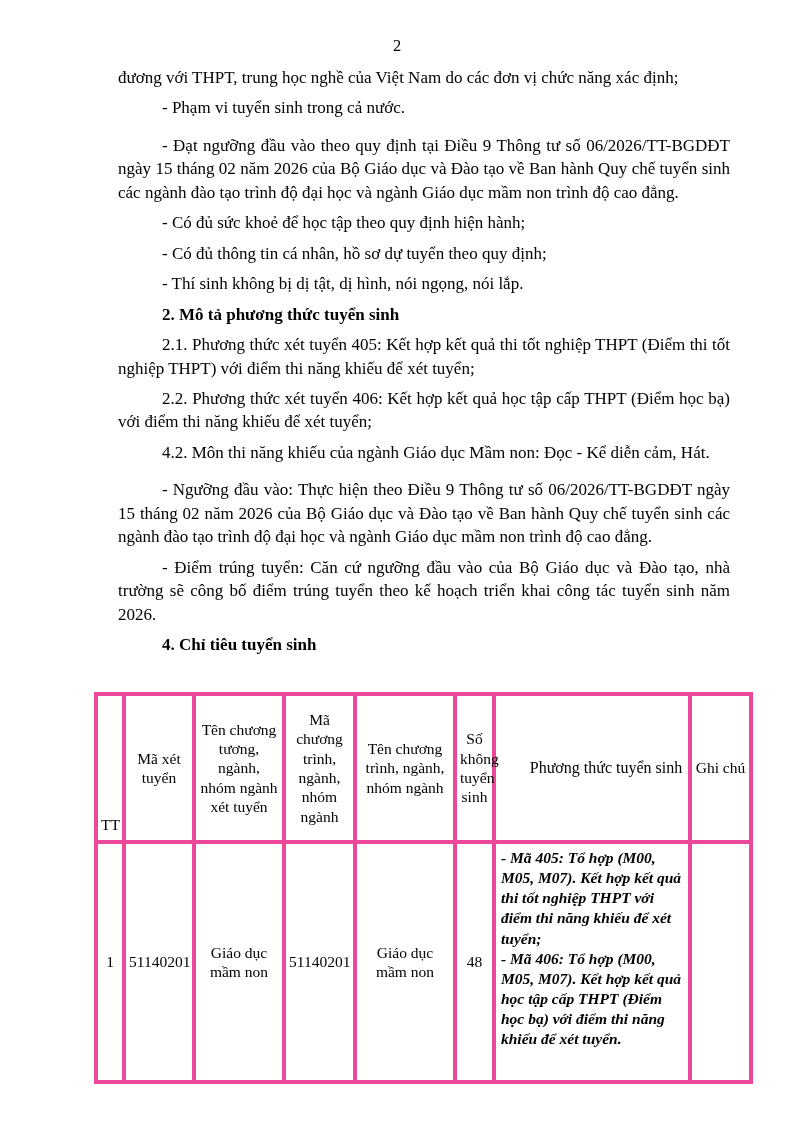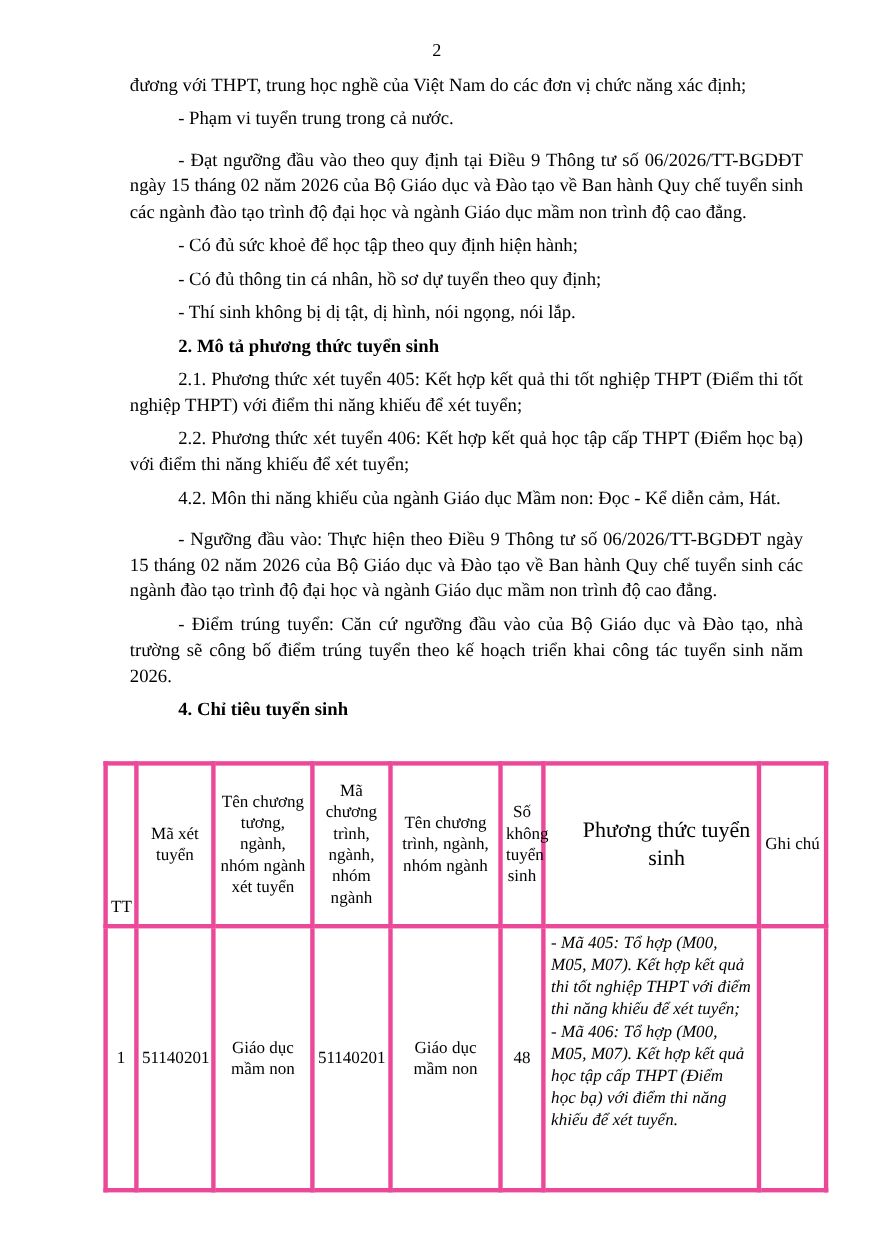--- a/index.html
+++ b/index.html
@@ -70,33 +70,34 @@
     vertical-align: middle;
   }
   table.quota td.head-bottom {
     vertical-align: bottom;
     padding-bottom: 6px;
   }
   table.quota tr.header-row td {
     height: 136px;
   }
   table.quota td.method-head {
-    font-size: 20px;
+    font-size: 16px;
     padding-left: 31px;
   }
   table.quota td.method-cell {
     font-style: italic;
     text-align: left;
     vertical-align: top;
     font-size: 15.5px;
     line-height: 1.3;
     padding: 4px 5px 4px 5px;
   }
   table.quota td.method-cell .mline {
     display: block;
+    font-weight: bold;
   }
   table.quota tr.data-row td {
     height: 228px;
   }
   
   col.c-tt       { width: 28px; }
   col.c-code     { width: 70px; }
   col.c-name     { width: 90px; }
   col.c-pcode    { width: 71px; }
   col.c-pname    { width: 100px; }
@@ -108,21 +109,21 @@
 <body>
 
 <div class="page">
 
   <div class="page-number">2</div>
 
   <div class="content">
 
     <p class="noindent">đương với THPT, trung học nghề của Việt Nam do các đơn vị chức năng xác định;</p>
     <div class="gap-sm"></div>
-    <p class="indent">- Phạm vi tuyển trung trong cả nước.</p>
+    <p class="indent">- Phạm vi tuyển sinh trong cả nước.</p>
     <div class="gap-sm"></div>
     <div class="gap-sm"></div>
     <p class="indent">- Đạt ngưỡng đầu vào theo quy định tại Điều 9 Thông tư số 06/2026/TT-BGDĐT ngày 15 tháng 02 năm 2026 của Bộ Giáo dục và Đào tạo về Ban hành Quy chế tuyển sinh các ngành đào tạo trình độ đại học và ngành Giáo dục mầm non trình độ cao đẳng.</p>
     <div class="gap-sm"></div>
     <p class="indent">- Có đủ sức khoẻ để học tập theo quy định hiện hành;</p>
     <div class="gap-sm"></div>
     <p class="indent">- Có đủ thông tin cá nhân, hồ sơ dự tuyển theo quy định;</p>
     <div class="gap-sm"></div>
     <p class="indent">- Thí sinh không bị dị tật, dị hình, nói ngọng, nói lắp.</p>
     <div class="gap-sm"></div>

